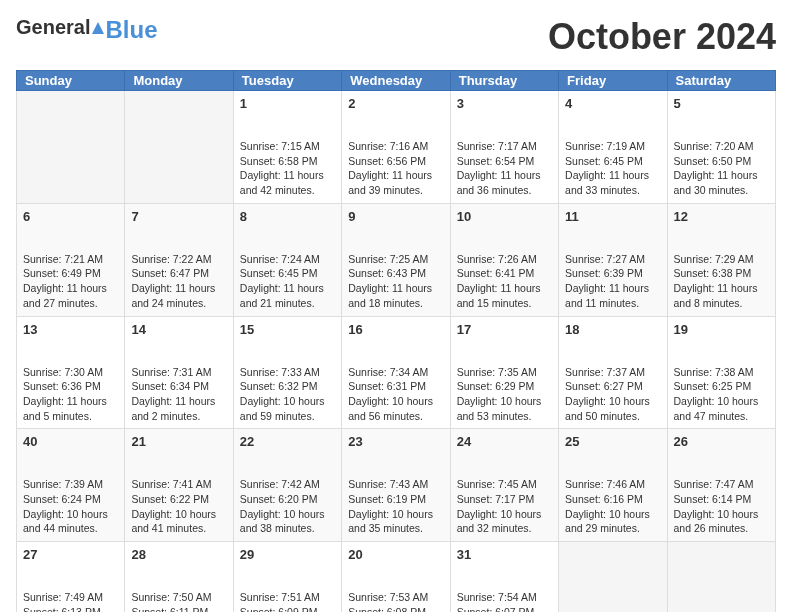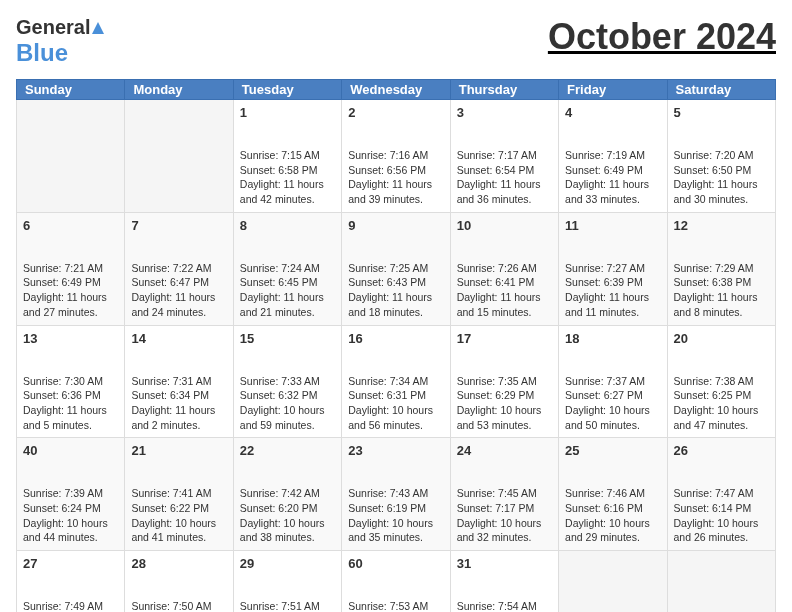--- a/index.html
+++ b/index.html
@@ -11,26 +11,25 @@
       padding: 16px;
     }
     .header-area {
       display: flex;
       justify-content: space-between;
       align-items: flex-start;
       margin-bottom: 12px;
     }
     .logo {
       display: flex;
-      flex-direction: column;
+      flex-direction: row;
       align-items: flex-start;
     }
     .title-area {
       text-align: left;
-      text-decoration: underline;
     }
     .month-title {
       font-size: 36px;
       font-weight: bold;
       color: #333;
     }
     .location-title {
       font-size: 16px;
       color: #555;
     }
@@ -143,21 +142,21 @@
         </td>
         <td>
           <span class="day-number">3</span>
           <div class="day-info">Sunrise: 7:17 AM
 Sunset: 6:54 PM
 Daylight: 11 hours and 36 minutes.</div>
         </td>
         <td>
           <span class="day-number">4</span>
           <div class="day-info">Sunrise: 7:19 AM
-Sunset: 6:49 PM
+Sunset: 6:45 PM
 Daylight: 11 hours and 33 minutes.</div>
         </td>
         <td>
           <span class="day-number">5</span>
           <div class="day-info">Sunrise: 7:20 AM
 Sunset: 6:50 PM
 Daylight: 11 hours and 30 minutes.</div>
         </td>
       </tr>
       <tr>
@@ -235,21 +234,21 @@
 Sunset: 6:29 PM
 Daylight: 10 hours and 53 minutes.</div>
         </td>
         <td>
           <span class="day-number">18</span>
           <div class="day-info">Sunrise: 7:37 AM
 Sunset: 6:27 PM
 Daylight: 10 hours and 50 minutes.</div>
         </td>
         <td>
-          <span class="day-number">20</span>
+          <span class="day-number">19</span>
           <div class="day-info">Sunrise: 7:38 AM
 Sunset: 6:25 PM
 Daylight: 10 hours and 47 minutes.</div>
         </td>
       </tr>
       <tr>
         <td>
           <span class="day-number">40</span>
           <div class="day-info">Sunrise: 7:39 AM
 Sunset: 6:24 PM
@@ -305,21 +304,21 @@
 Sunset: 6:11 PM
 Daylight: 10 hours and 21 minutes.</div>
         </td>
         <td>
           <span class="day-number">29</span>
           <div class="day-info">Sunrise: 7:51 AM
 Sunset: 6:09 PM
 Daylight: 10 hours and 18 minutes.</div>
         </td>
         <td>
-          <span class="day-number">60</span>
+          <span class="day-number">20</span>
           <div class="day-info">Sunrise: 7:53 AM
 Sunset: 6:08 PM
 Daylight: 10 hours and 15 minutes.</div>
         </td>
         <td>
           <span class="day-number">31</span>
           <div class="day-info">Sunrise: 7:54 AM
 Sunset: 6:07 PM
 Daylight: 10 hours and 12 minutes.</div>
         </td>

